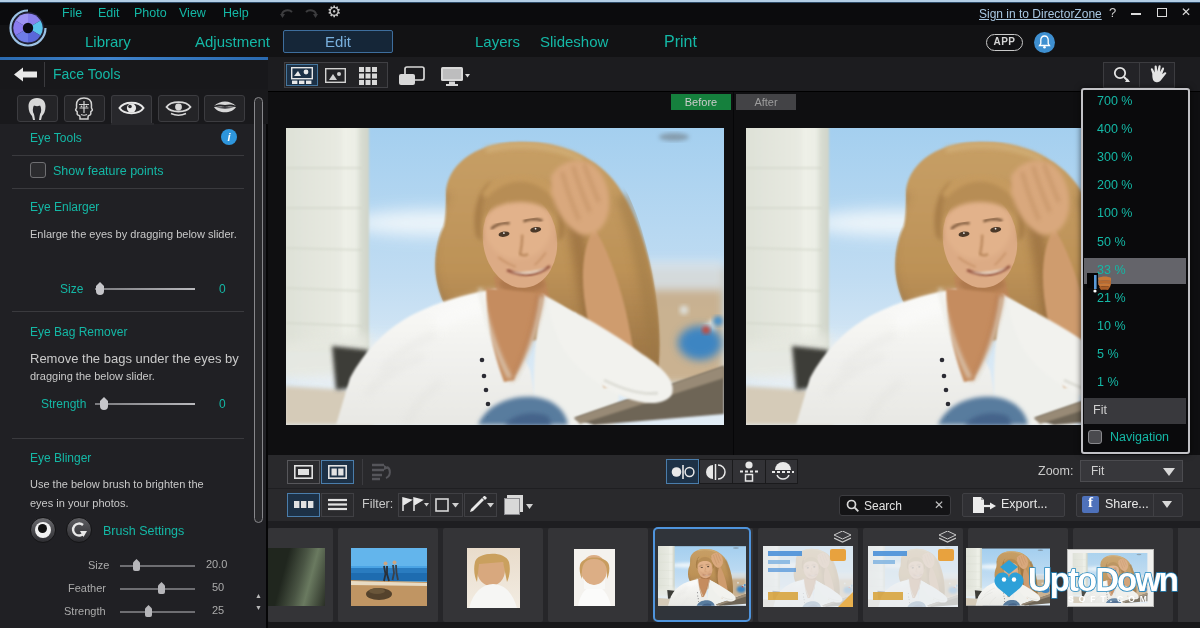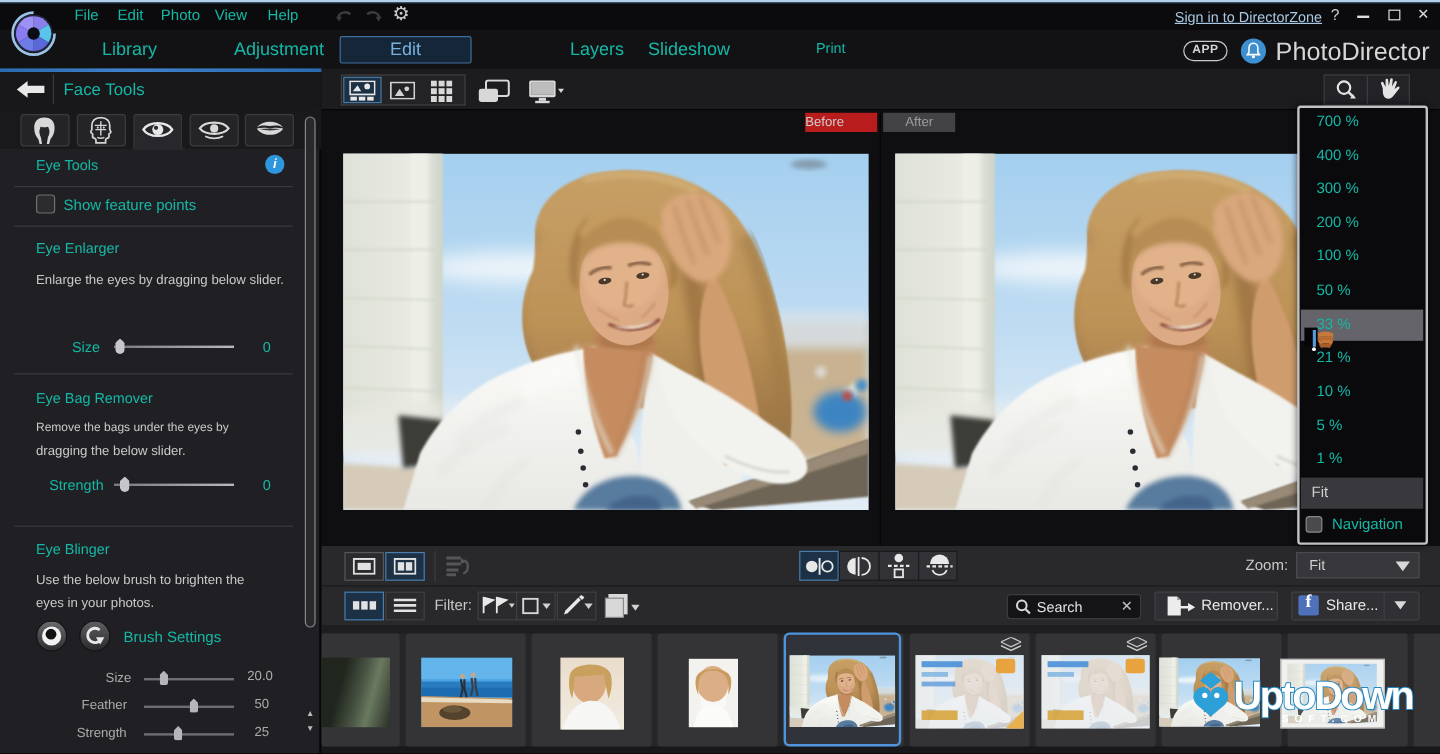--- a/index.html
+++ b/index.html
@@ -37,28 +37,27 @@
 <div class="abs" style="left:1131px;top:13px;width:10px;height:2px;background:#dcdcdc;"></div>
 <div class="abs" style="left:1157px;top:8px;width:10px;height:9px;border:1.5px solid #dcdcdc;"></div>
 <div class="abs" style="left:1181px;top:5px;color:#dcdcdc;font-size:12px;">✕</div>
 
 <div class="abs" style="left:0;top:25px;width:1200px;height:32px;background:#121214;"></div>
 <div class="abs txt" style="left:85px;top:33px;font-size:15px;">Library</div>
 <div class="abs txt" style="left:183px;top:33px;font-size:15px;margin-left:12px;">Adjustment</div>
 <div class="abs" style="left:283px;top:30px;width:110px;height:23px;background:#152638;border:1px solid #3e6e9d;border-radius:2px;color:#79b0dd;font-size:15px;text-align:center;line-height:21px;">Edit</div>
 <div class="abs txt" style="left:430px;top:33px;font-size:15px;margin-left:45px;">Layers</div>
 <div class="abs txt" style="left:540px;top:33px;font-size:15px;">Slideshow</div>
-<div class="abs txt" style="left:680px;top:33px;font-size:12px;">Print</div>
+<div class="abs txt" style="left:664px;top:33px;font-size:16px;">Print</div>
 <div class="abs" style="left:986px;top:34px;width:37px;height:17px;border:1.5px solid #c9c9c9;border-radius:9px;color:#d5d5d5;font-size:10px;font-weight:bold;text-align:center;line-height:14px;letter-spacing:0.5px;">APP</div>
 <div class="abs" style="left:1034px;top:32px;width:21px;height:21px;border-radius:50%;background:#3e8fd0;"></div>
 <svg class="abs" style="left:1038px;top:35px;" width="13" height="15" viewBox="0 0 13 15">
       <path d="M6.5 1 C4 1 2.8 3 2.8 5 L2.8 8.5 L1.5 10.5 L11.5 10.5 L10.2 8.5 L10.2 5 C10.2 3 9 1 6.5 1 Z" fill="none" stroke="#fff" stroke-width="1.3"></path>
       <circle cx="6.5" cy="12.3" r="1.3" fill="#fff"></circle>
     </svg>
-<div class="abs" style="left:1063px;top:32px;color:#d6d6d6;font-size:21px;">PhotoDirector</div>
 
 <svg class="abs" style="left:7px;top:7px;" width="42" height="42" viewBox="0 0 42 42">
 <circle cx="21" cy="21" r="16" fill="#23233a"></circle>
 <g>
 <path d="M21 21 L21 6.5 A14.5 14.5 0 0 1 33.5 13.5 Z" fill="#8a80ec"></path>
 <path d="M21 21 L33.5 13.5 A14.5 14.5 0 0 1 33.5 28.5 Z" fill="#59c4ec"></path>
 <path d="M21 21 L33.5 28.5 A14.5 14.5 0 0 1 21 35.5 Z" fill="#5a68da"></path>
 <path d="M21 21 L21 35.5 A14.5 14.5 0 0 1 8.5 28.5 Z" fill="#6e7ce6"></path>
 <path d="M21 21 L8.5 28.5 A14.5 14.5 0 0 1 8.5 13.5 Z" fill="#8a7cf0"></path>
 <path d="M21 21 L8.5 13.5 A14.5 14.5 0 0 1 21 6.5 Z" fill="#9c92f4"></path>
@@ -120,21 +119,21 @@
 <div class="abs txt" style="left:53px;top:164px;font-size:12.5px;">Show feature points</div>
 <div class="abs" style="left:12px;top:188px;width:232px;height:1px;background:#3a3a3e;"></div>
 <div class="abs txt" style="left:30px;top:200px;">Eye Enlarger</div>
 <div class="abs txt" style="left:30px;top:228px;font-size:11px;color:#c9c9c9;">Enlarge the eyes by dragging below slider.</div>
 <div class="abs txt" style="left:60px;top:282px;">Size</div>
 <div class="abs" style="left:95px;top:288px;width:100px;height:2px;background:linear-gradient(90deg,#7a7a7e,#b9b9bd);"></div>
 <div class="abs" style="left:96px;top:282px;width:8px;height:13px;background:#c6c6ca;border-radius:2px 2px 4px 4px;clip-path:polygon(50% 0,100% 30%,100% 100%,0 100%,0 30%);"></div>
 <div class="abs txt" style="left:219px;top:282px;">0</div>
 <div class="abs" style="left:12px;top:311px;width:232px;height:1px;background:#3a3a3e;"></div>
 <div class="abs txt" style="left:30px;top:325px;">Eye Bag Remover</div>
-<div class="abs txt" style="left:30px;top:351px;font-size:10px;color:#c9c9c9;">Remove the bags under the eyes by</div>
+<div class="abs txt" style="left:30px;top:351px;font-size:13px;color:#c9c9c9;">Remove the bags under the eyes by</div>
 <div class="abs txt" style="left:30px;top:370px;font-size:11px;color:#c9c9c9;">dragging the below slider.</div>
 <div class="abs txt" style="left:41px;top:397px;">Strength</div>
 <div class="abs" style="left:95px;top:403px;width:100px;height:2px;background:linear-gradient(90deg,#7a7a7e,#b9b9bd);"></div>
 <div class="abs" style="left:100px;top:397px;width:8px;height:13px;background:#c6c6ca;border-radius:2px 2px 4px 4px;clip-path:polygon(50% 0,100% 30%,100% 100%,0 100%,0 30%);"></div>
 <div class="abs txt" style="left:219px;top:397px;">0</div>
 <div class="abs" style="left:12px;top:438px;width:232px;height:1px;background:#3a3a3e;"></div>
 <div class="abs txt" style="left:30px;top:451px;">Eye Blinger</div>
 <div class="abs txt" style="left:30px;top:478px;font-size:11px;color:#c9c9c9;">Use the below brush to brighten the</div>
 <div class="abs txt" style="left:30px;top:497px;font-size:11px;color:#c9c9c9;">eyes in your photos.</div>
 
@@ -213,21 +212,21 @@
       <circle cx="8" cy="7" r="5.2" fill="none" stroke="#e4e4e4" stroke-width="1.8"></circle>
       <path d="M12 11 L16 15" stroke="#e4e4e4" stroke-width="2"></path>
       <path d="M13 16 L18 16 L15.5 12.5 Z" fill="#e4e4e4"></path>
     </svg>
 <svg class="abs" style="left:1146px;top:64px;" width="22" height="22" viewBox="0 0 22 22">
       <path d="M6.2 10.5 L4.2 6.5 C3.6 5.3 5.2 4.3 6 5.4 L8.3 8.8 L7.5 3 C7.3 1.7 9.2 1.3 9.6 2.6 L10.8 7.6 L11.3 1.9 C11.4 0.6 13.3 0.6 13.4 1.9 L13.6 7.7 L15.2 3.4 C15.7 2.2 17.4 2.8 17.1 4 L16 9.5 L18.3 7.3 C19.2 6.4 20.5 7.6 19.8 8.6 L16.4 14.2 C14.8 17 13.5 18.5 10.7 18.2 C7.9 17.9 6.8 15.4 6.2 10.5 Z" fill="#e4e4e4" transform="rotate(8 11 11)"></path>
     </svg>
 
 <div class="abs" style="left:268px;top:92px;width:932px;height:363px;background:#0f0f11;"></div>
 <div class="abs" style="left:733px;top:92px;width:1px;height:363px;background:#060608;"></div>
-<div class="abs" style="left:671px;top:94px;width:60px;height:16px;background:#b91c1c;color:#cccccc;font-size:11px;text-align:left;line-height:16px;">Before</div>
+<div class="abs" style="left:671px;top:94px;width:60px;height:16px;background:#15803d;color:#cccccc;font-size:11px;text-align:center;line-height:16px;">Before</div>
 <div class="abs" style="left:736px;top:94px;width:60px;height:16px;background:#434346;color:#9d9d9d;font-size:11px;text-align:center;line-height:16px;">After</div>
 
 <svg width="0" height="0" style="position:absolute;">
 <defs>
 <linearGradient id="sky" x1="0" y1="0" x2="0" y2="1">
 <stop offset="0" stop-color="#a4cfef"></stop>
           <stop offset="0.5" stop-color="#c0dcf2"></stop>
           <stop offset="0.8" stop-color="#d9e9f5"></stop>
           <stop offset="1" stop-color="#e2edf6"></stop>
 </linearGradient>
@@ -461,21 +460,21 @@
 <div class="abs" style="left:864px;top:499px;color:#e2e2e2;font-size:12px;">Search</div>
 <div class="abs" style="left:934px;top:498px;color:#c2c2c2;font-size:12px;">✕</div>
 
 <div class="abs" style="left:962px;top:493px;width:103px;height:24px;background:#303034;border:1px solid #404044;border-radius:2px;"></div>
 <svg class="abs" style="left:972px;top:496px;" width="24" height="18" viewBox="0 0 24 18">
       <path d="M1 1 L9 1 L12 4 L12 17 L1 17 Z" fill="#ececec"></path>
       <path d="M9 1 L9 4 L12 4 Z" fill="#9a9a9a"></path>
       <line x1="10" y1="10" x2="20" y2="10" stroke="#ececec" stroke-width="2.2"></line>
       <path d="M18 6.5 L24 10 L18 13.5 Z" fill="#ececec"></path>
     </svg>
-<div class="abs" style="left:1001px;top:497px;color:#e8e8e8;font-size:12.5px;">Remover...</div>
+<div class="abs" style="left:1001px;top:497px;color:#e8e8e8;font-size:12.5px;">Export...</div>
 
 <div class="abs" style="left:1076px;top:493px;width:107px;height:24px;background:#303034;border:1px solid #404044;border-radius:2px;"></div>
 <div class="abs" style="left:1153px;top:494px;width:1px;height:22px;background:#404044;"></div>
 <div class="abs" style="left:1082px;top:496px;width:17px;height:17px;background:#4e71ba;border-radius:2px;"></div>
 <div class="abs" style="left:1082px;top:494px;width:17px;height:19px;color:#fff;font-size:15px;font-weight:bold;text-align:center;font-family:'Liberation Serif',serif;">f</div>
 <div class="abs" style="left:1105px;top:497px;color:#e8e8e8;font-size:12.5px;">Share...</div>
 <div class="abs" style="left:1162px;top:501px;width:0;height:0;border-left:5.5px solid transparent;border-right:5.5px solid transparent;border-top:7px solid #d8d8d8;"></div>
 
 <div class="abs" style="left:268px;top:521px;width:932px;height:107px;background:#262629;"></div>
 <div class="abs" style="left:268px;top:521px;width:932px;height:7px;background:#1e1e21;"></div>

